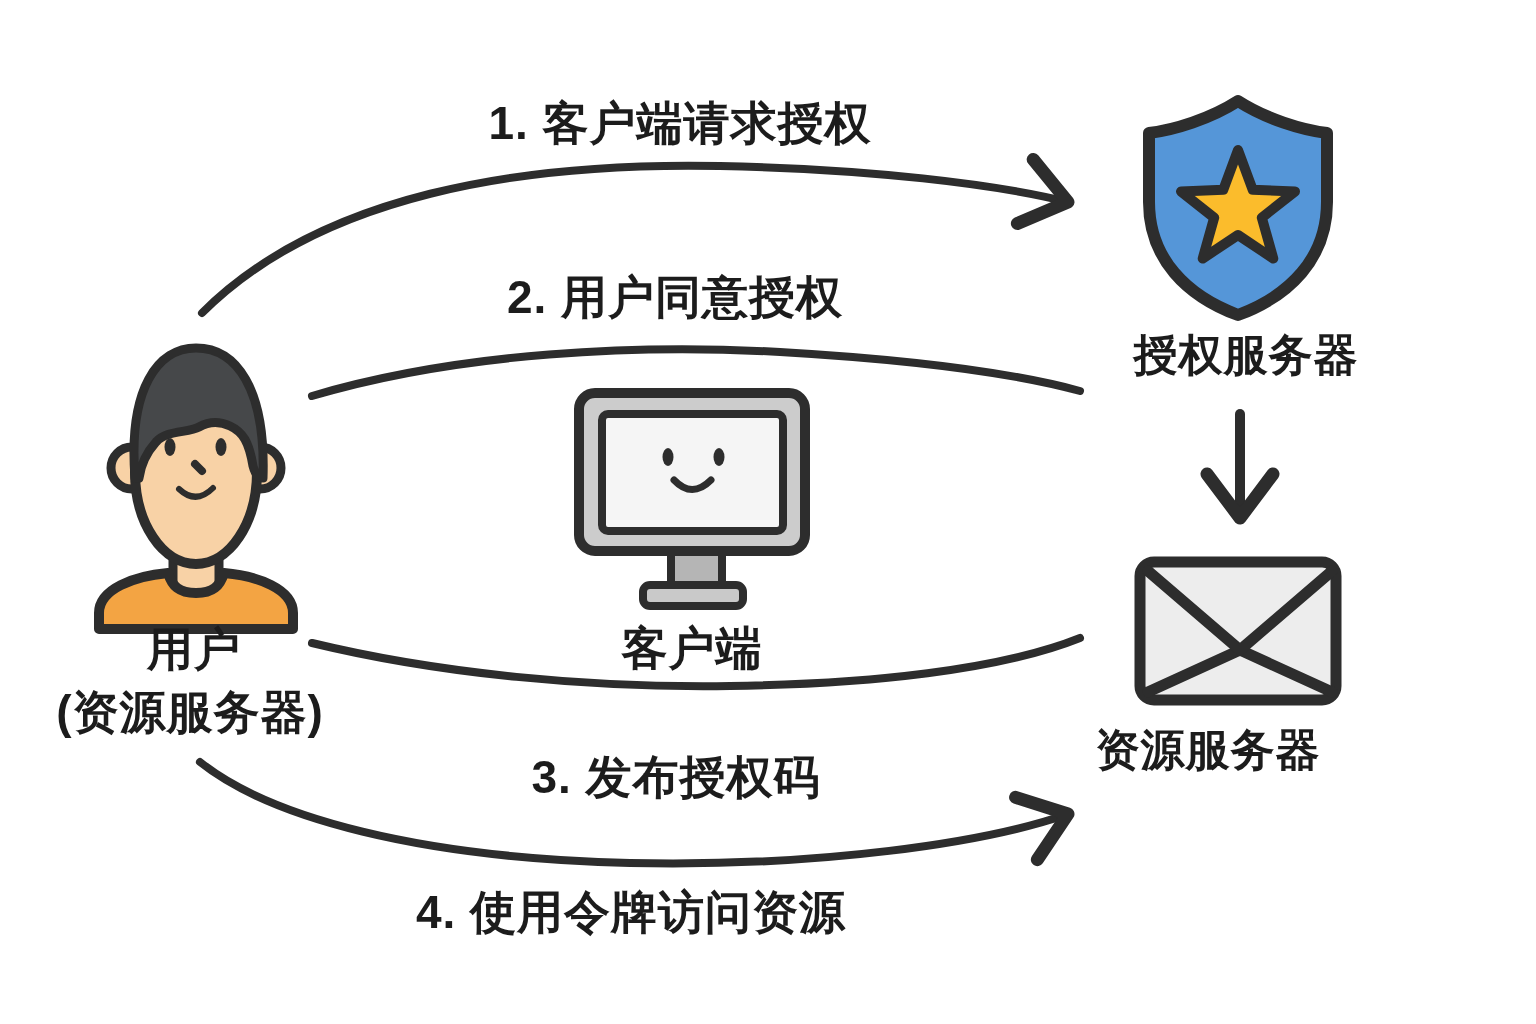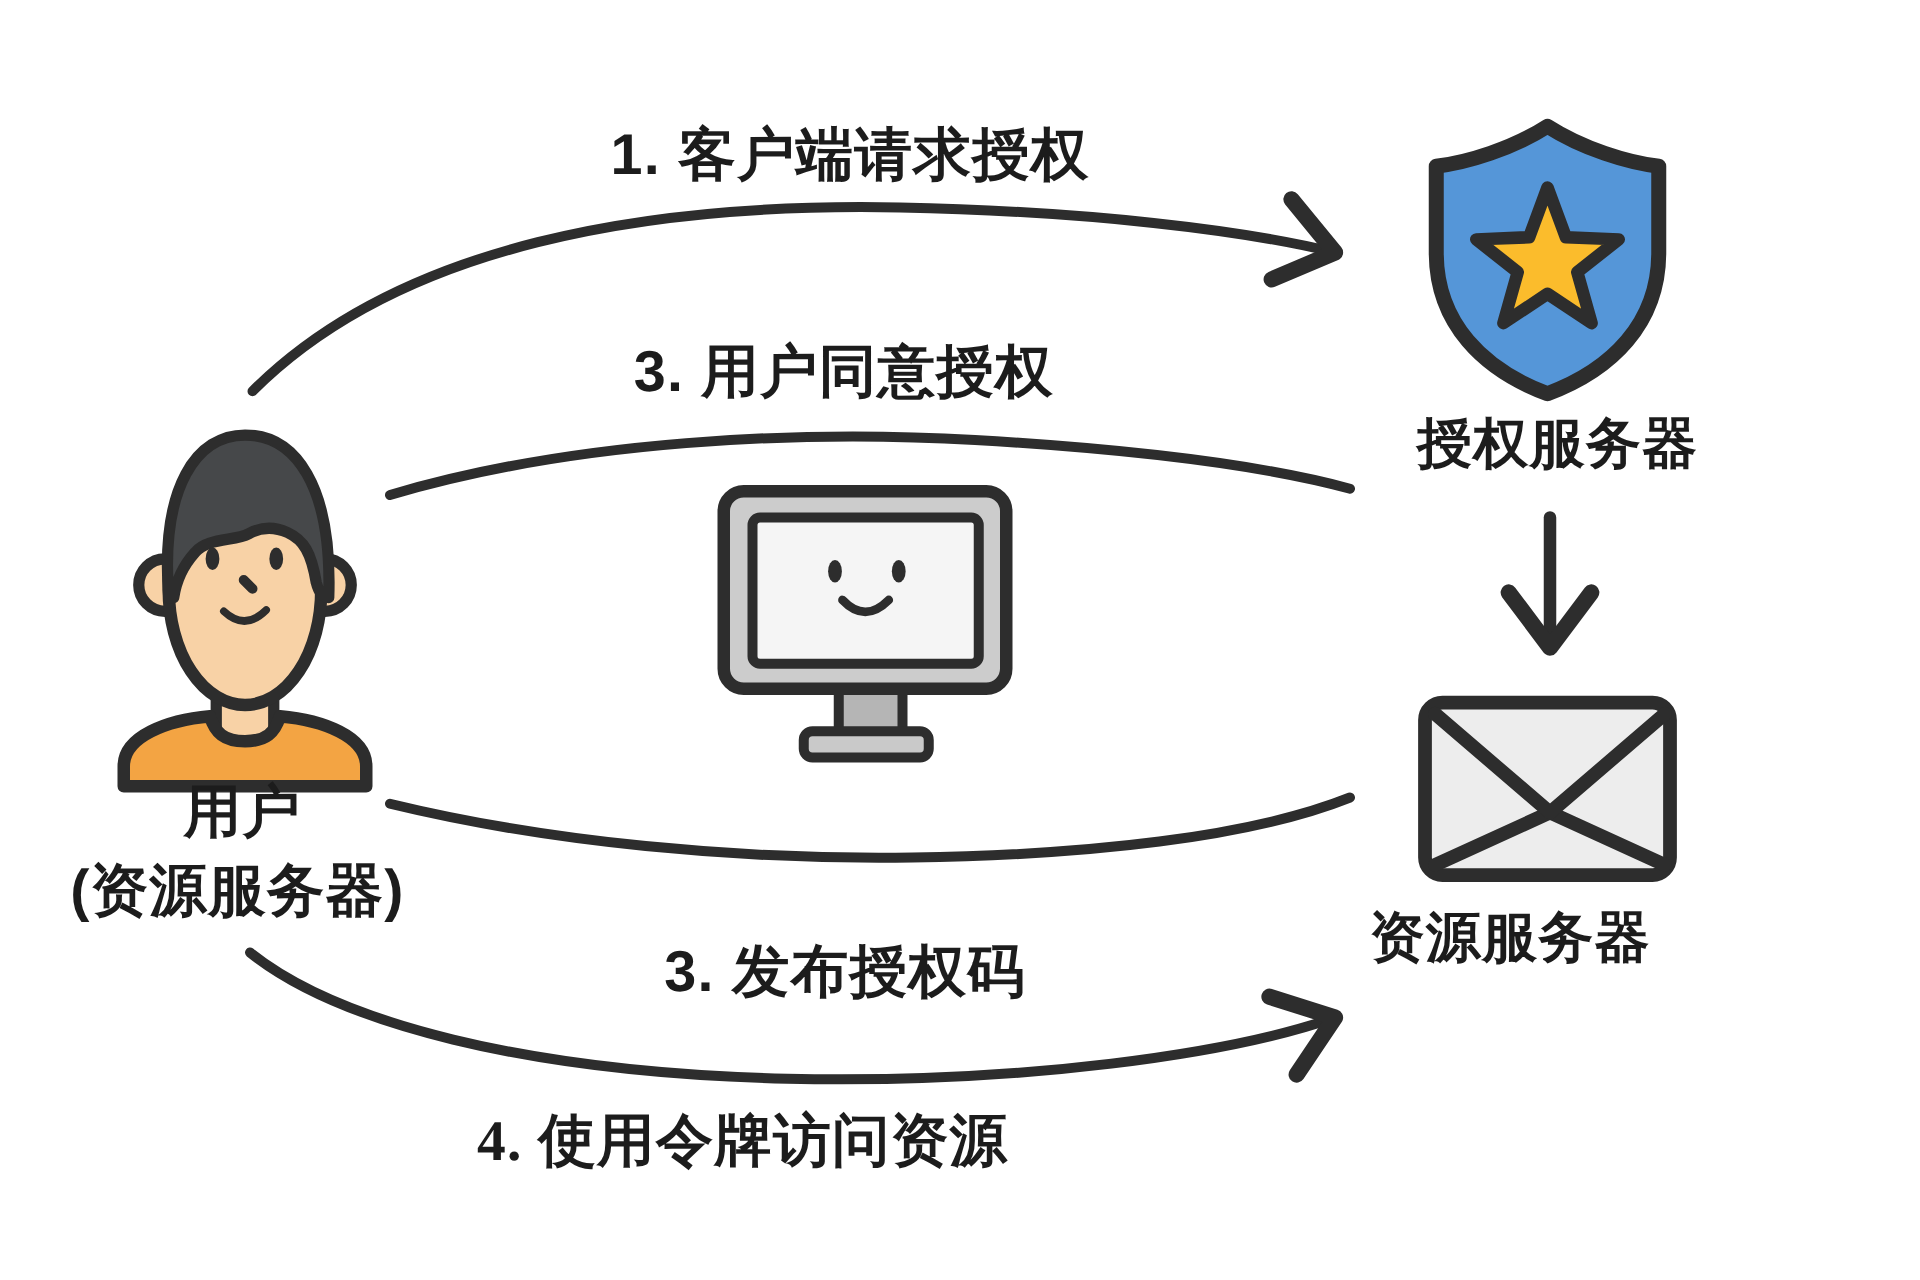--- a/index.html
+++ b/index.html
@@ -18,21 +18,21 @@
     color:#1c1c1c;
     font-weight:600;
     font-size:46px;
     letter-spacing:1px;
   }
   .lbl.small{font-size:44px;}
   
   #step1{left:680px;top:124px;}
   #step2{left:675px;top:298px;}
   #step3{left:676px;top:746px;margin-top:32px;}
-  #step4{left:594px;top:913px;font-family:Liberation Serif, serif;}
+  #step4{left:631px;top:913px;}
   #user-label{left:194px;top:650px;}
   #user-sublabel{left:190px;top:713px;}
   #client-label{left:692px;top:649px;}
   #auth-server-label{left:1246px;top:355px;}
   #resource-server-label{left:1208px;top:750px;}
 </style>
 </head>
 <body>
 
 <div class="canvas">
@@ -108,22 +108,23 @@
     </g>
 
     <g stroke="#2d2d2d" stroke-linejoin="round" stroke-linecap="round">
       <rect x="1140" y="562" width="196" height="138" rx="14" fill="#ededed" stroke-width="11"></rect>
       <path d="M 1148,692 L 1240,650 L 1332,692" fill="none" stroke-width="11"></path>
       <path d="M 1148,571 L 1240,650 L 1332,571" fill="none" stroke-width="11"></path>
     </g>
   </svg>
 
   <div class="lbl" id="step1">1. 客户端请求授权</div>
-  <div class="lbl" id="step2">3. 用户同意授权</div>
+  <div class="lbl" id="step2">2. 用户同意授权</div>
   <div class="lbl" id="step3">3. 发布授权码</div>
   <div class="lbl" id="step4">4. 使用令牌访问资源</div>
 
   <div class="lbl" id="user-label">用户</div>
   <div class="lbl" id="user-sublabel">(资源服务器)</div>
+  <div class="lbl" id="client-label">客户端</div>
   <div class="lbl small" id="auth-server-label">授权服务器</div>
   <div class="lbl small" id="resource-server-label">资源服务器</div>
 
 </div>
 
 </body></html>

